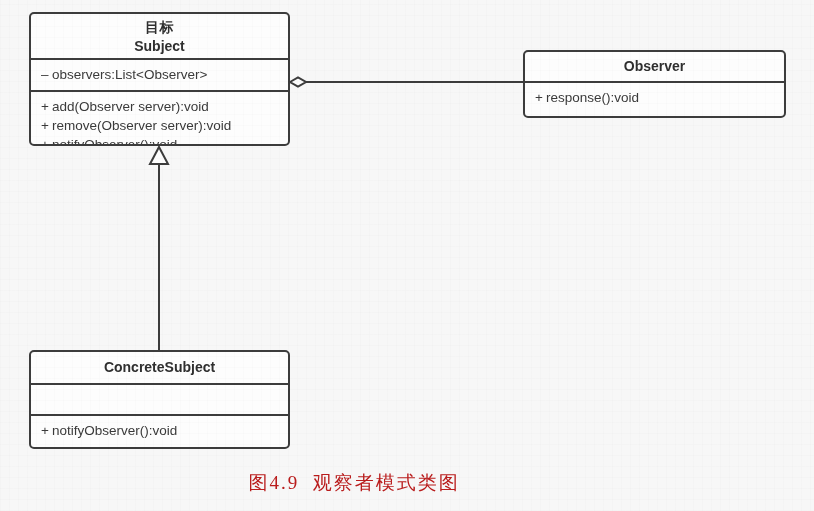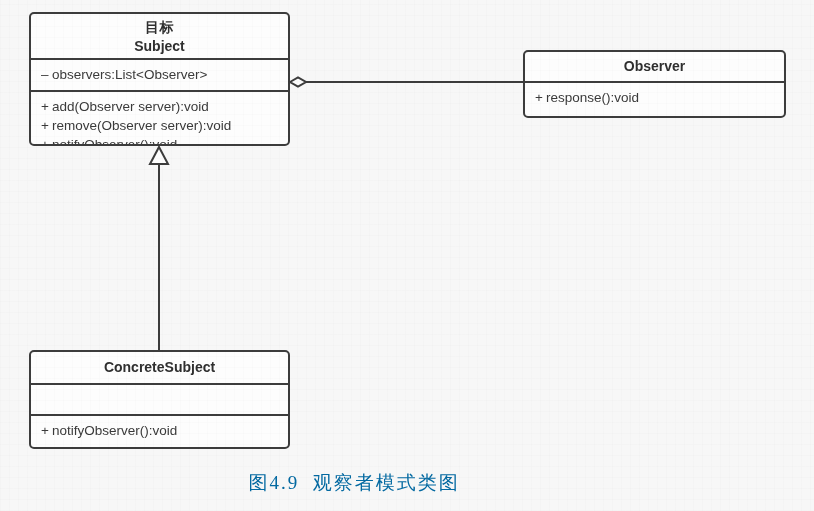--- a/index.html
+++ b/index.html
@@ -140,21 +140,21 @@
   
   #figure-caption {
     position: absolute;
     left: 0;
     top: 470px;
     width: 708px;
     text-align: center;
     font-family: "Liberation Serif", serif;
     font-size: 19px;
     letter-spacing: 2px;
-    color: #0369a1;
+    color: #b91c1c;
     white-space: pre;
   }
 </style>
 </head>
 <body>
 
 <div id="canvas">
 
   <div class="uml-class" id="class-subject">
 

